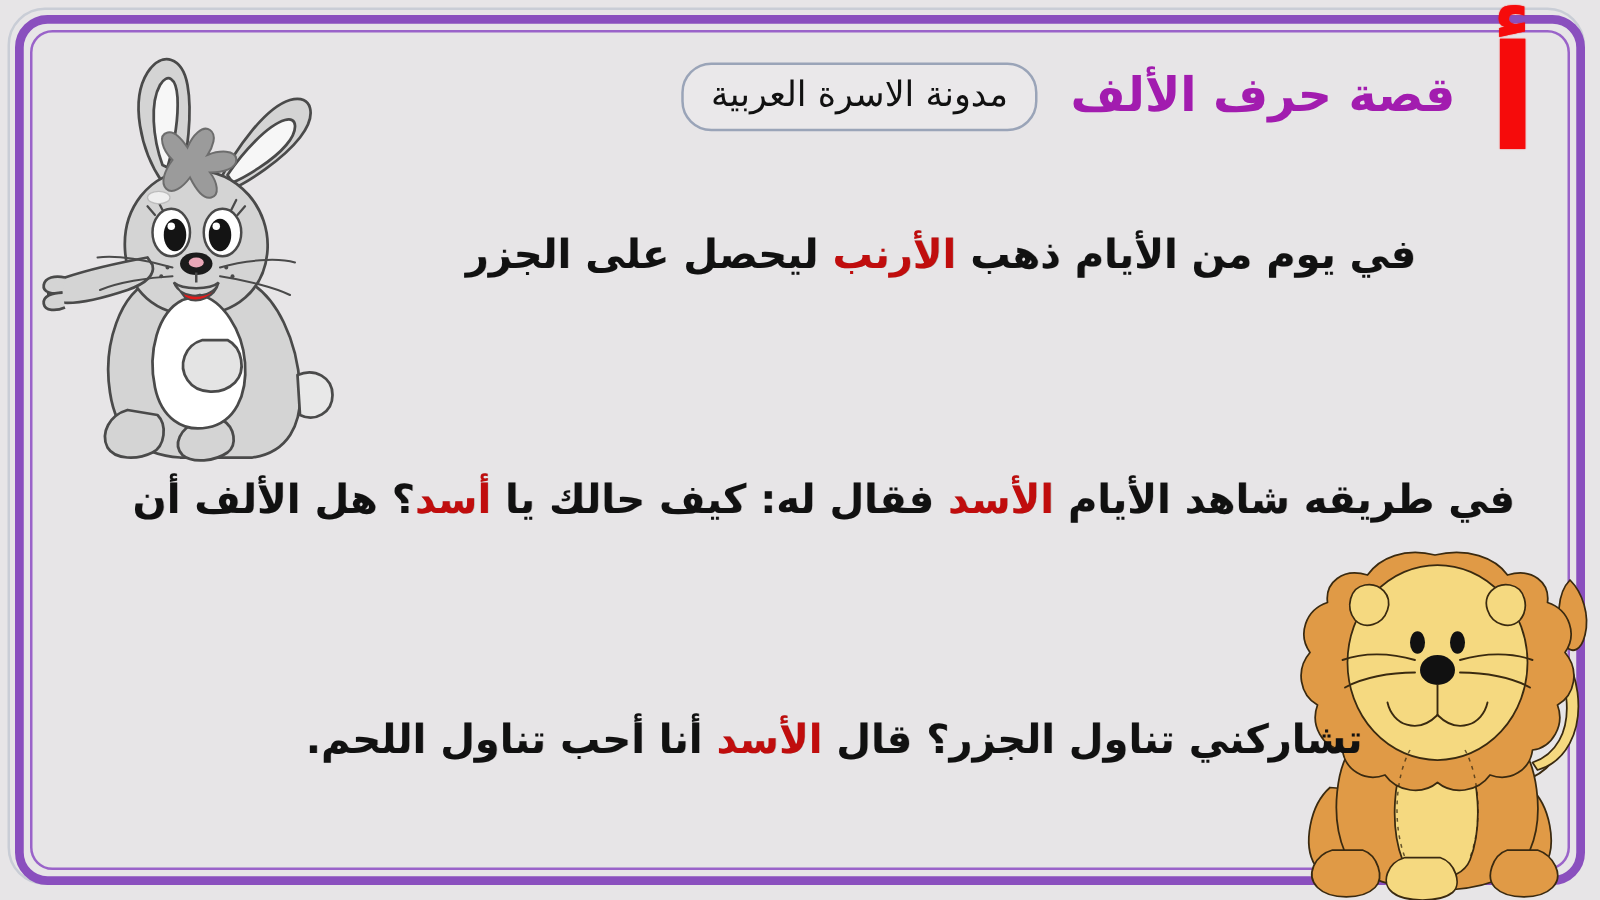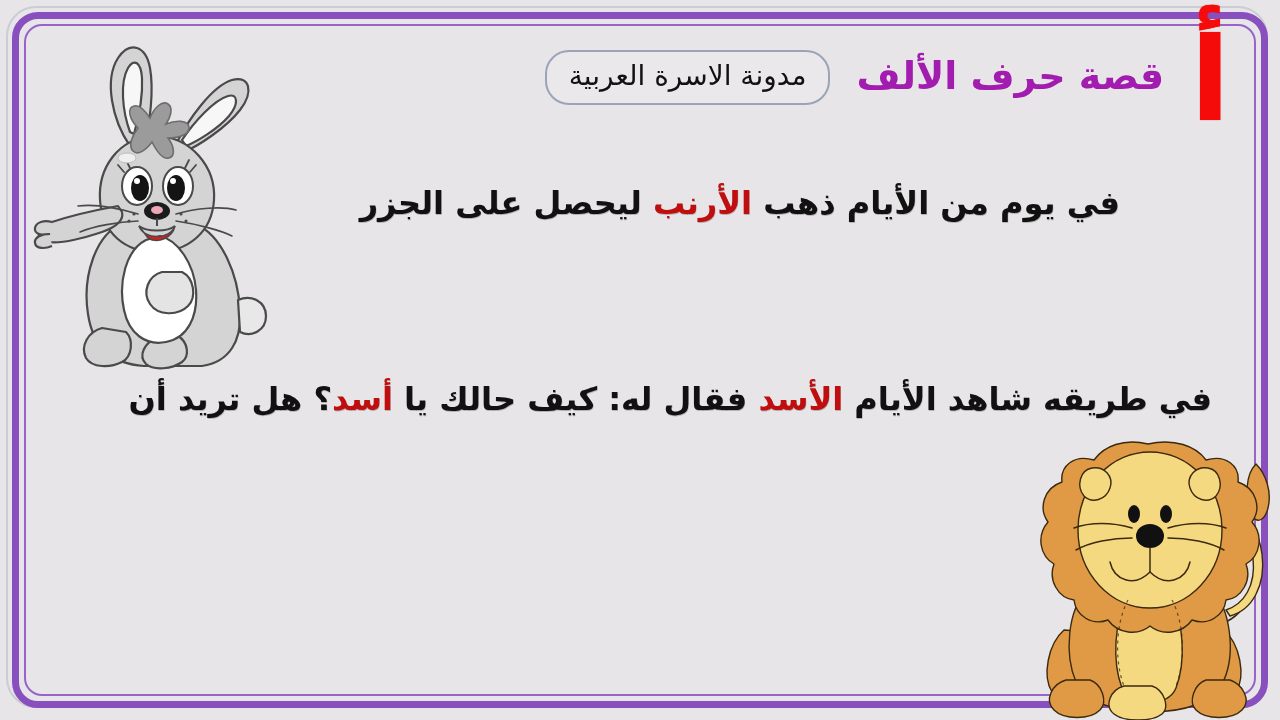--- a/index.html
+++ b/index.html
@@ -103,21 +103,21 @@
     text-align: right;
     color: #111111;
     font-weight: 700;
     font-size: 32px;
     line-height: 1.35;
     font-family: "DejaVu Sans", "Liberation Sans", sans-serif;
     text-shadow: 0.5px 0.5px 0 rgba(0,0,0,0.22);
   }
   .story-line .hl { color: #c00d0d; }
 
-  #line1 { top: 182px; right: 160px; width: 900px; }
+  #line1 { top: 182px; right: 147px; width: 900px; }
   #line2 { top: 378px; right: 68px; left: 60px; }
   #line3 { top: 570px; right: 190px; left: 50px; }
 
   
   .rabbit { position: absolute; left: 26px; top: 28px; }
   .lion   { position: absolute; right: -6px; bottom: -6px; }
 </style>
 </head>
 <body>
 
@@ -258,17 +258,20 @@
     <div class="big-letter">أ</div>
     <div class="story-title">قصة حرف الألف</div>
     <div class="blog-badge">مدونة الاسرة العربية</div>
   </div>
 
   <div class="story-line" id="line1">
     <span>في يوم من الأيام ذهب </span><span class="hl">الأرنب</span><span> ليحصل على الجزر</span>
   </div>
 
   <div class="story-line" id="line2">
-    <span>في طريقه شاهد الأيام </span><span class="hl">الأسد</span><span> فقال له: كيف حالك يا </span><span class="hl">أسد</span><span>؟ هل تريد أن</span>
-  </div>
-
+    <span>في طريقه شاهد الأيام </span><span class="hl">الأسد</span><span> فقال له: كيف حالك يا </span><span class="hl">أسد</span><span>؟ هل الألف أن</span>
+  </div>
+
+  <div class="story-line" id="line3">
+    <span>تشاركني تناول الجزر؟ قال </span><span class="hl">الأسد</span><span> أنا أحب تناول اللحم.</span>
+  </div>
 
 </div>
 
 </body></html>

